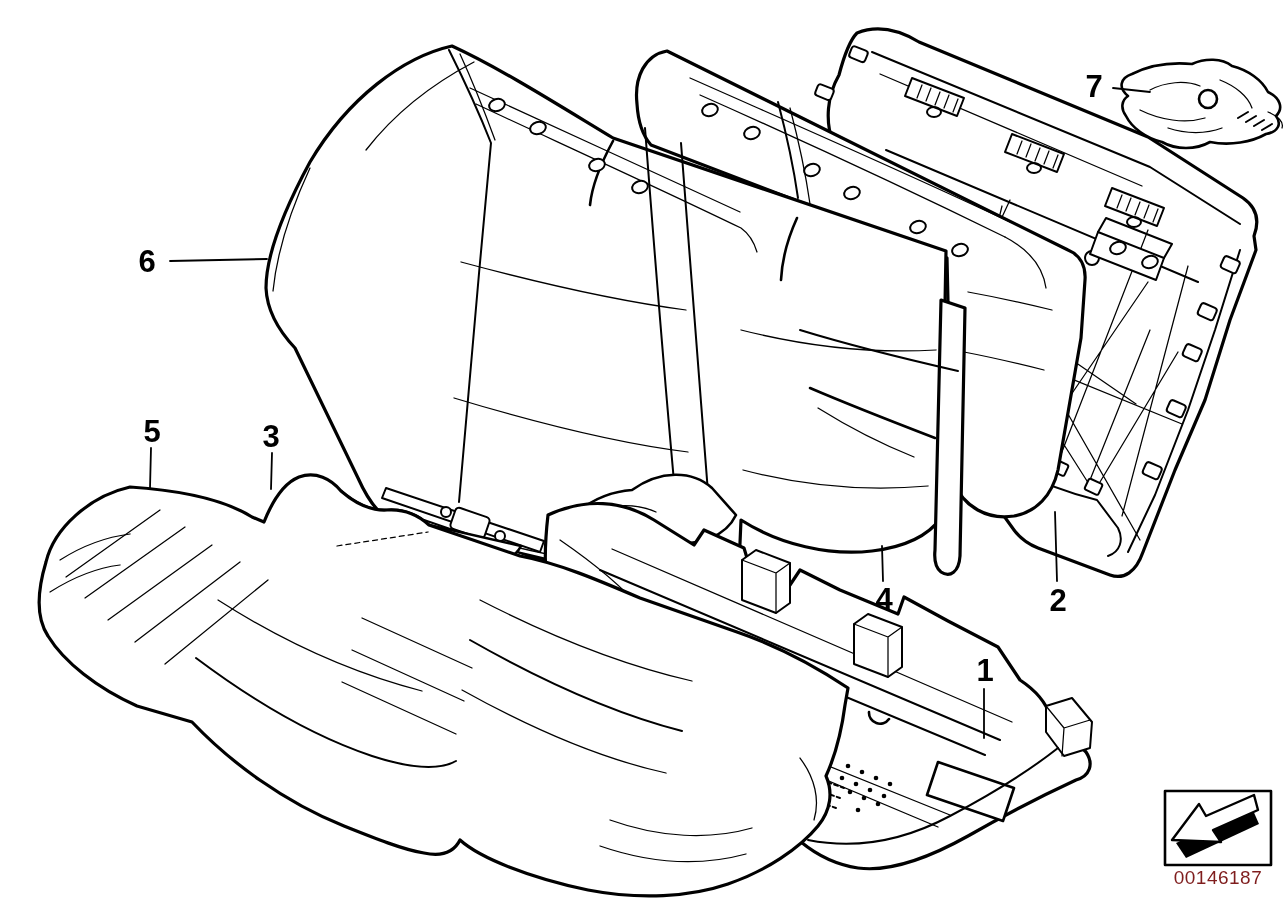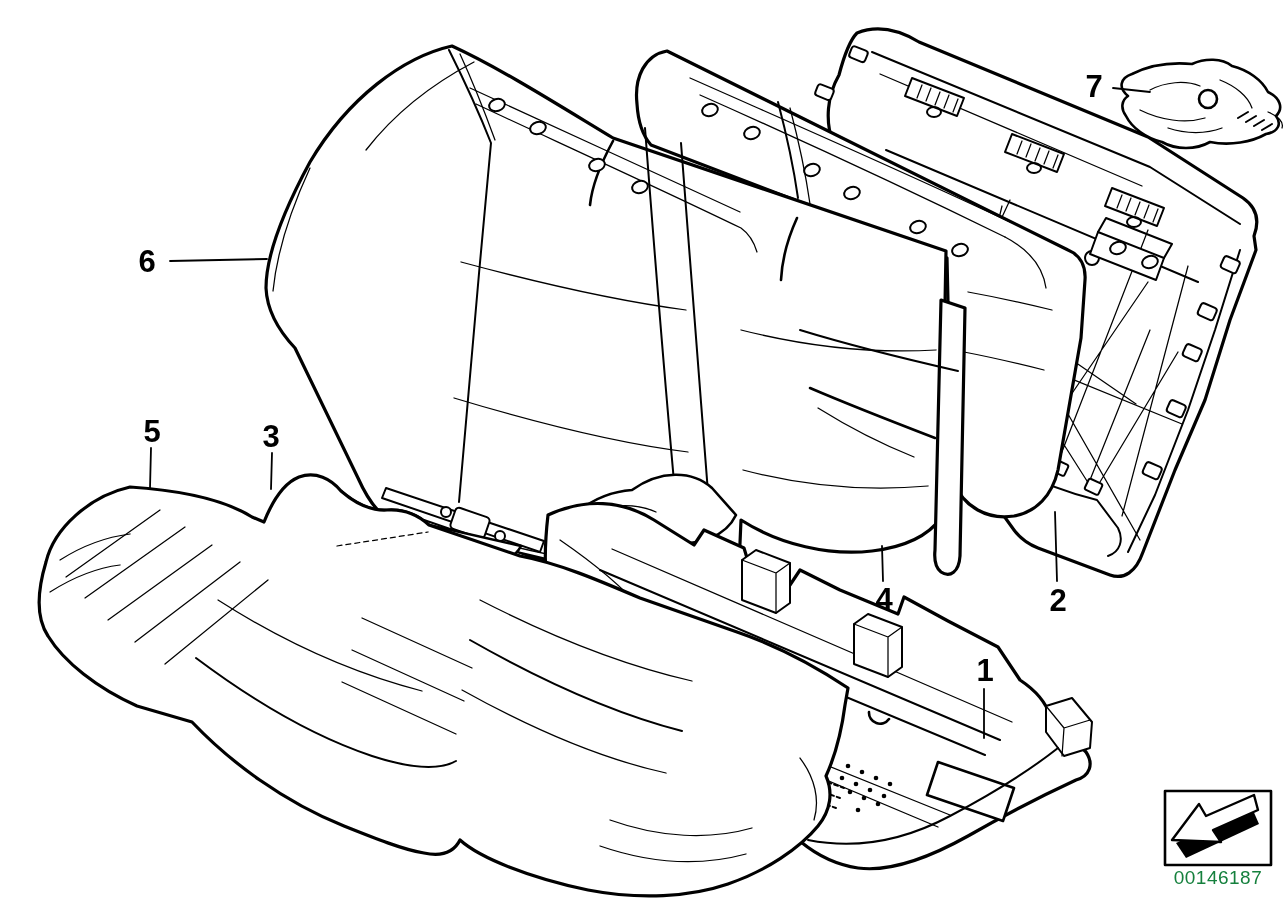--- a/index.html
+++ b/index.html
@@ -2,21 +2,21 @@
 <html><head>
 <meta charset="utf-8">
 <style>
   html,body{margin:0;padding:0;background:#fff;}
   #stage{position:relative;width:1288px;height:910px;background:#ffffff;overflow:hidden;
          font-family:"Liberation Sans", sans-serif;}
   #artwork{position:absolute;left:0;top:0;width:1288px;height:910px;}
   .callout{position:absolute;transform:translate(-50%,-50%);font-family:"Liberation Sans",sans-serif;
            font-weight:700;font-size:31px;color:#000;line-height:1;cursor:pointer;user-select:none;}
   .partnum{position:absolute;left:1162px;top:867px;width:112px;text-align:center;
-           font-size:19px;letter-spacing:0.5px;color:#15803d;font-weight:400;}
+           font-size:19px;letter-spacing:0.5px;color:#7f1d1d;font-weight:400;}
   svg *{vector-effect:none;}
   .fw{fill:#ffffff;}
   .s3{stroke-width:3.2;}
   .s25{stroke-width:2.6;}
   .s2{stroke-width:2;}
   .s1{stroke-width:1.25;}
   .leader{stroke-width:1.8;}
 </style>
 </head>
 <body>

